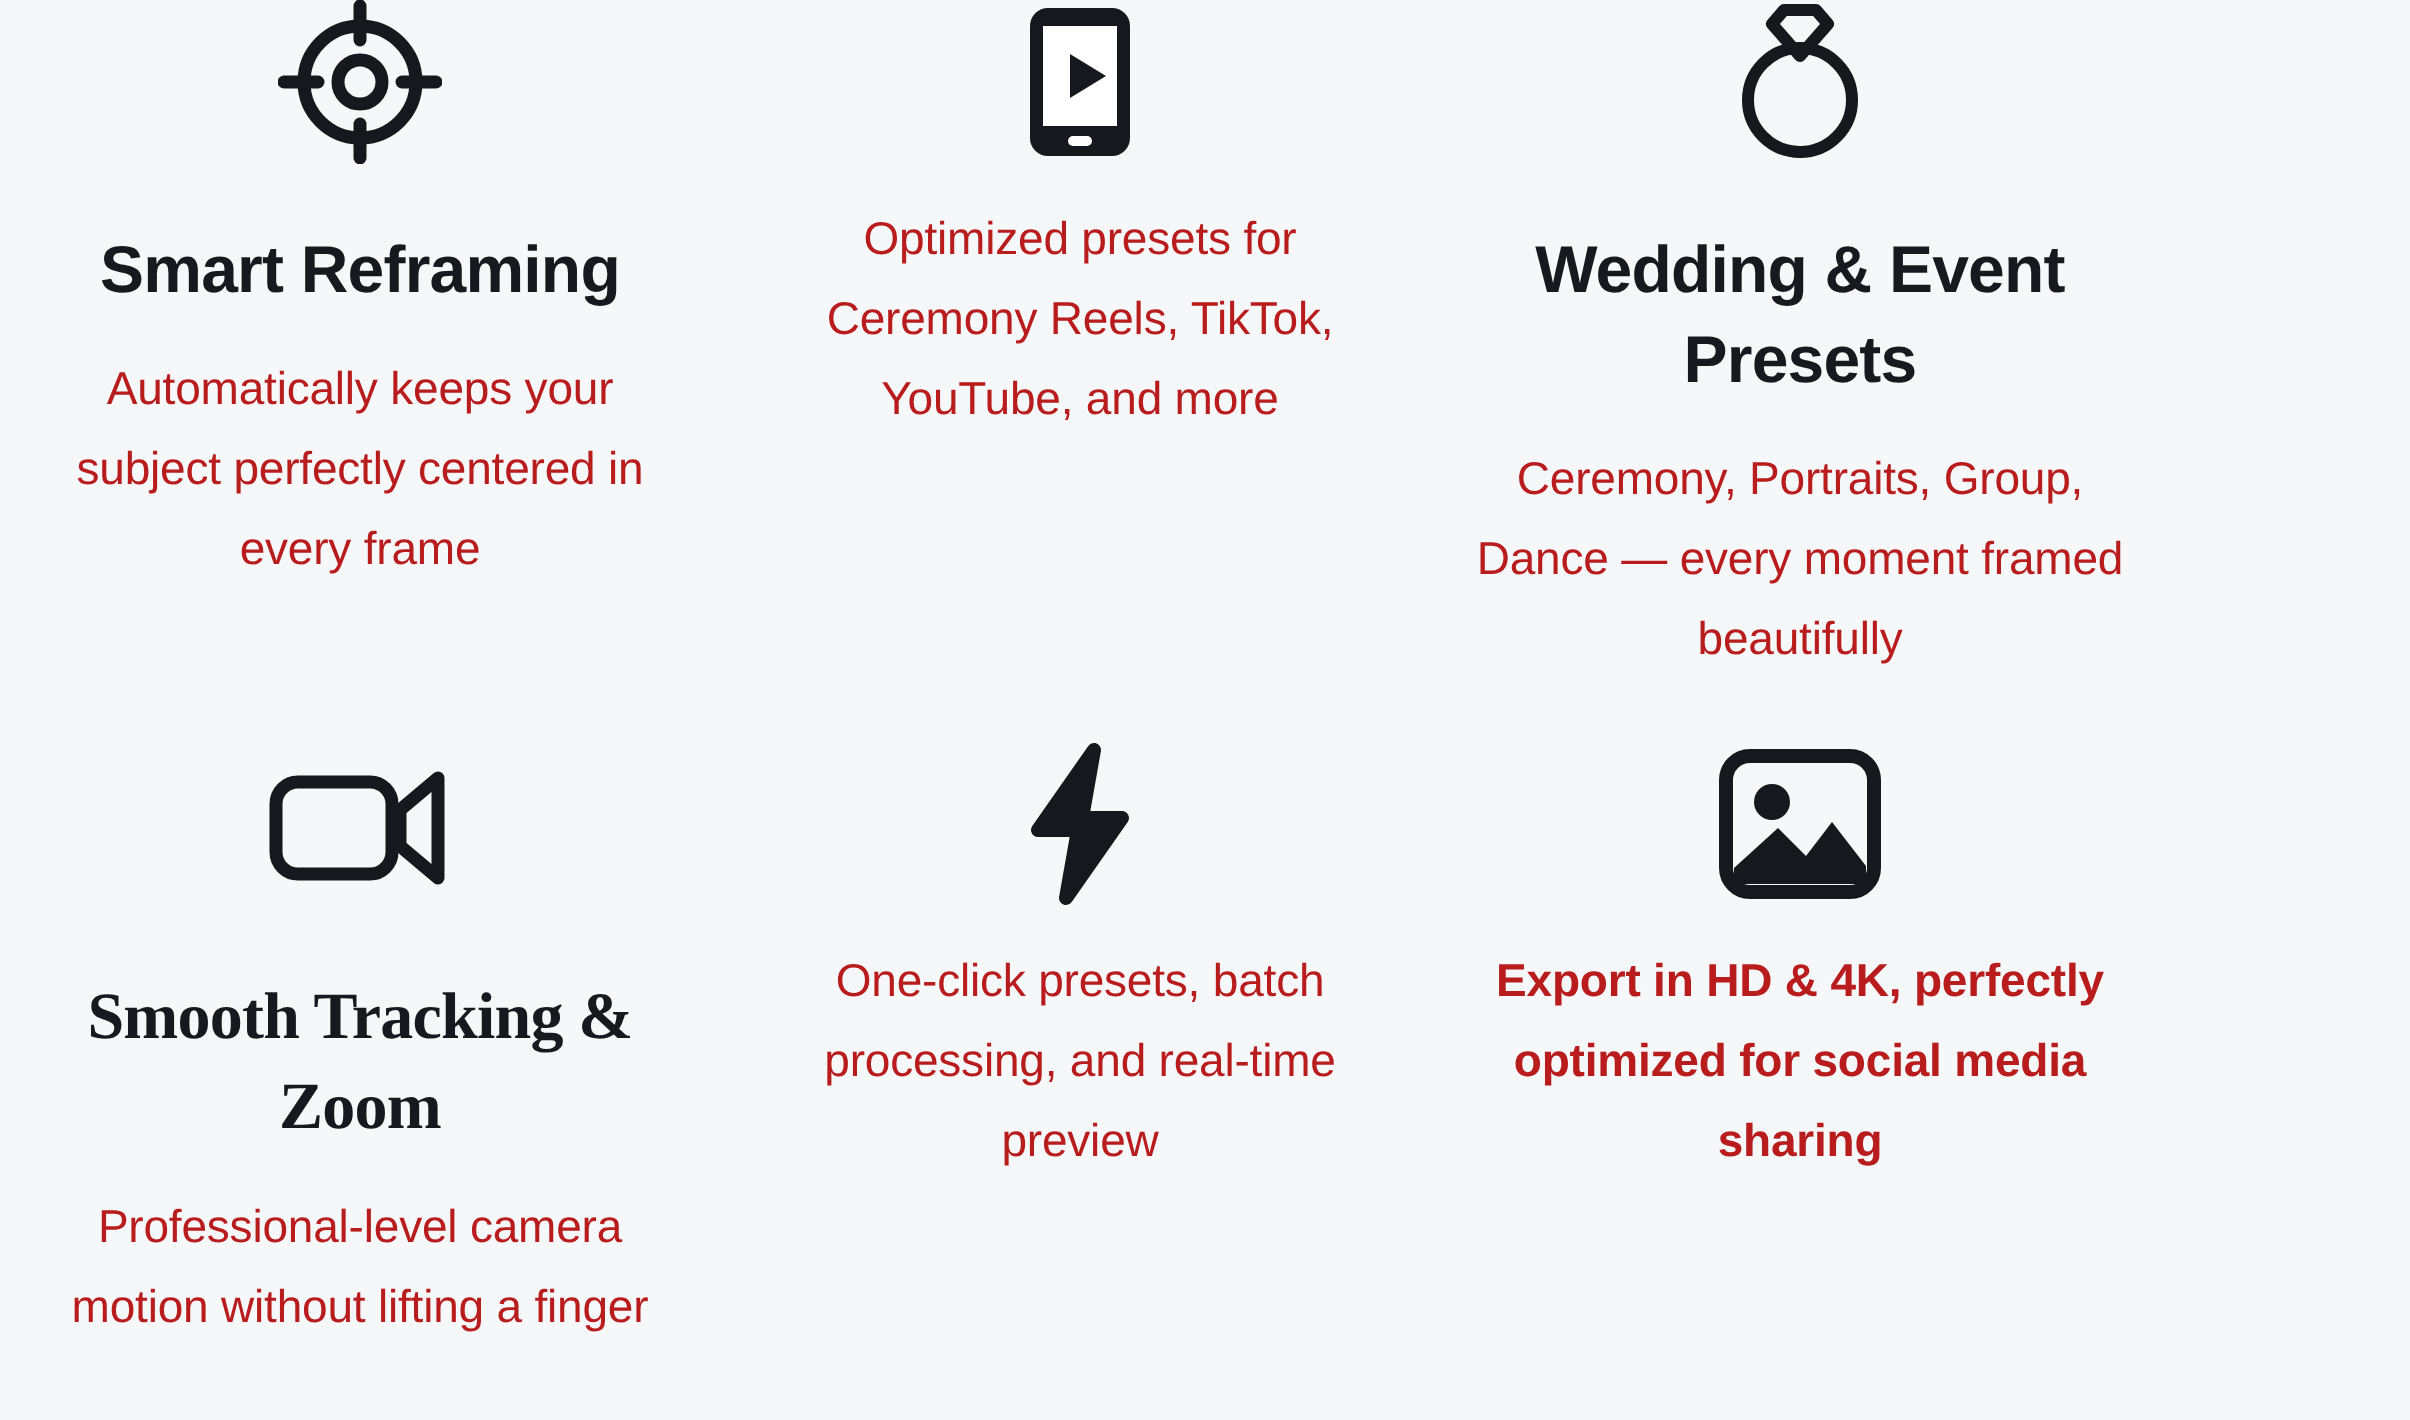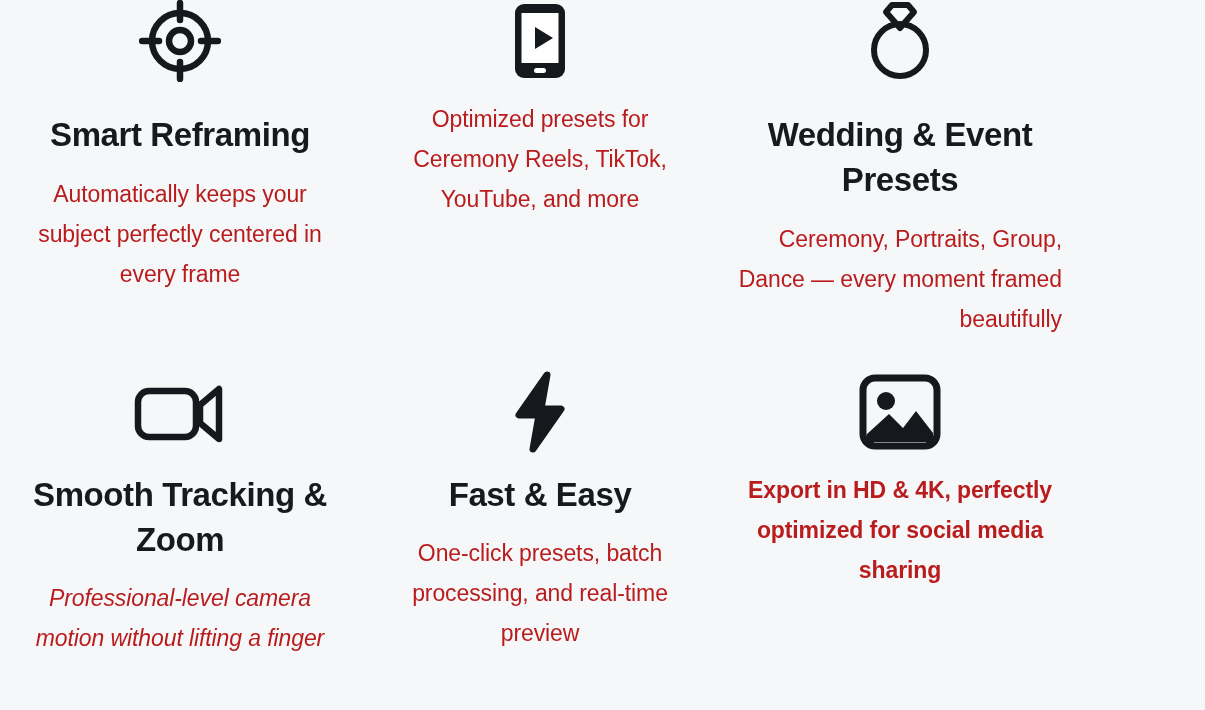--- a/index.html
+++ b/index.html
@@ -56,39 +56,39 @@
     font-size: 33px;
     font-weight: 700;
     line-height: 45px;
     color: #16191d;
     letter-spacing: -0.4px;
     margin: 0;
     padding: 0;
     max-width: 340px;
   }
   .row-top .feature-title { margin-top: 30px; }
-  .row-bottom .feature-title { margin-top: 18px; }
+  .row-bottom .feature-title { margin-top: 33px; font-family: Liberation Serif, serif; }
 
   .feature-desc {
     font-size: 23px;
     font-weight: 400;
     line-height: 40px;
     color: #b91c1c;
     letter-spacing: -0.1px;
     margin: 0;
     padding: 0;
     max-width: 345px;
   }
   .row-top .feature-desc { margin-top: 17px; }
   .row-bottom .feature-desc { margin-top: 16px; }
 
   .card-c3 .feature-title { max-width: 330px; }
-  .card-c3 .feature-desc  { max-width: 360px; text-align: right; }
+  .card-c3 .feature-desc  { max-width: 360px; }
   .card-c6 .feature-desc  { max-width: 340px; font-weight: bold; }
-  .card-c4 .feature-desc  { max-width: 380px; font-style: italic; }
+  .card-c4 .feature-desc  { max-width: 380px; }
 </style>
 </head>
 <body>
 
 <div class="features-grid">
 
   <div class="row-top feature-card card-c1" style="display:flex;">
     <div class="icon-slot-top">
       <span class="feature-icon">
         <svg width="82" height="82" viewBox="0 0 82 82" fill="none" aria-hidden="true">
@@ -146,21 +146,20 @@
   </div>
 
   <div class="row-bottom feature-card card-c5">
     <div class="icon-slot-bottom">
       <span class="feature-icon">
         <svg width="54" height="82" viewBox="0 0 54 82" fill="none" aria-hidden="true">
           <path d="M34 4 L6 44 L26 44 L20 78 L48 38 L28 38 Z" fill="#15181c" stroke="#15181c" stroke-width="7" stroke-linejoin="round" stroke-linecap="round"></path>
         </svg>
       </span>
     </div>
-    <h3 class="feature-title">Fast &amp; Easy</h3>
     <p class="feature-desc">One-click presets, batch processing, and real-time preview</p>
   </div>
 
   <div class="row-bottom feature-card card-c6">
     <div class="icon-slot-bottom">
       <span class="feature-icon">
         <svg width="82" height="76" viewBox="0 0 82 76" fill="none" aria-hidden="true">
           <rect x="4" y="4" width="74" height="68" rx="12" stroke="#15181c" stroke-width="7"></rect>
           <circle cx="27" cy="27" r="9" fill="#15181c"></circle>
           <path d="M8 68 L30 44 L44 58 L56 42 L74 68 Z" fill="#15181c"></path>

